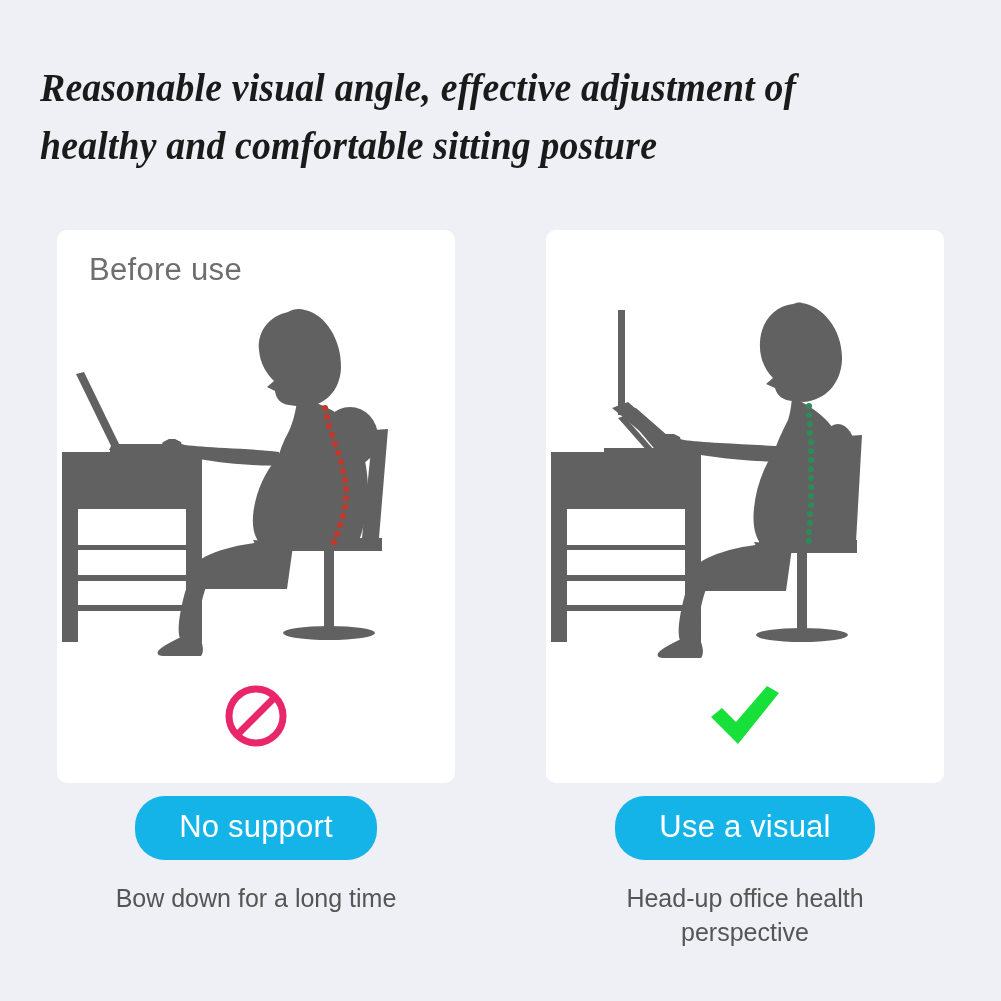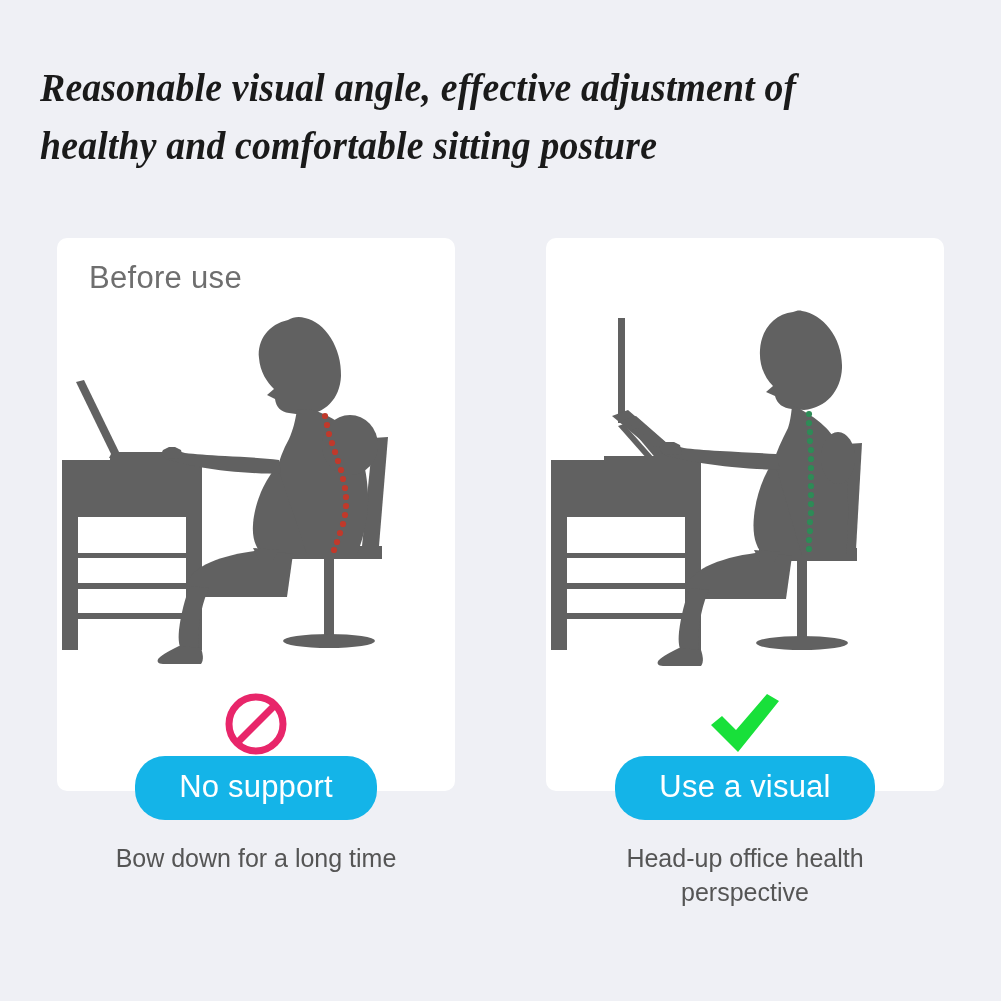--- a/index.html
+++ b/index.html
@@ -37,21 +37,21 @@
   
   #panels {
     position: absolute;
     left: 0;
     top: 222px;
     width: 1001px;
     height: 553px;
   }
   .card {
     position: absolute;
-    top: 16px;
+    top: 8px;
     width: 398px;
     height: 553px;
     background: #ffffff;
     border-radius: 10px;
   }
   #card-before { left: 57px; }
   #card-after  { left: 546px; }
 
   .card-label {
     position: absolute;
@@ -78,21 +78,21 @@
     height: 90px;
     display: flex;
     align-items: center;
     justify-content: center;
   }
 
   
   #footer {
     position: absolute;
     left: 0;
-    top: 756px;
+    top: 796px;
     width: 1001px;
     height: 200px;
   }
   .foot-col {
     position: absolute;
     top: 0;
     width: 398px;
     text-align: center;
   }
   #foot-before { left: 57px; }

